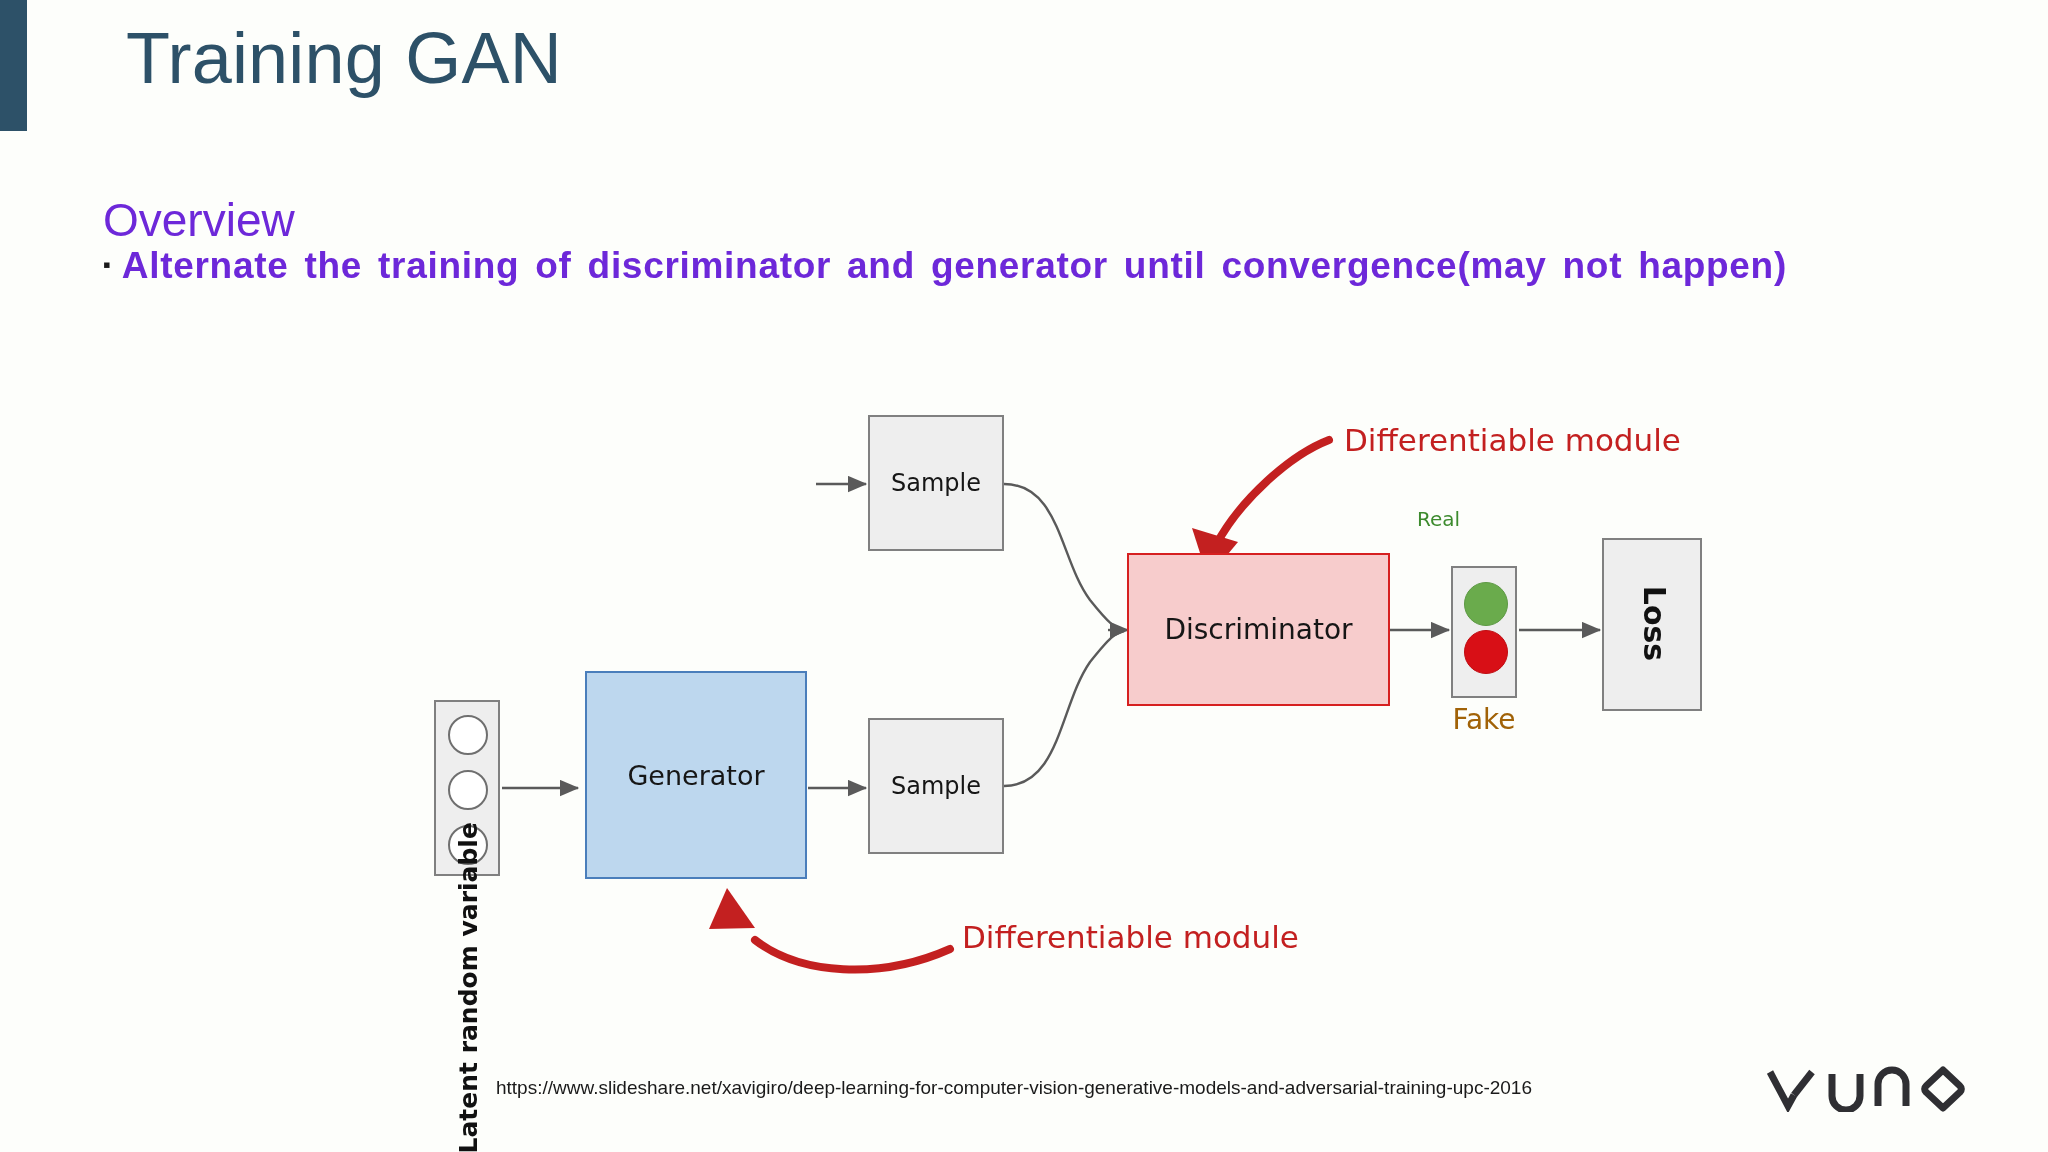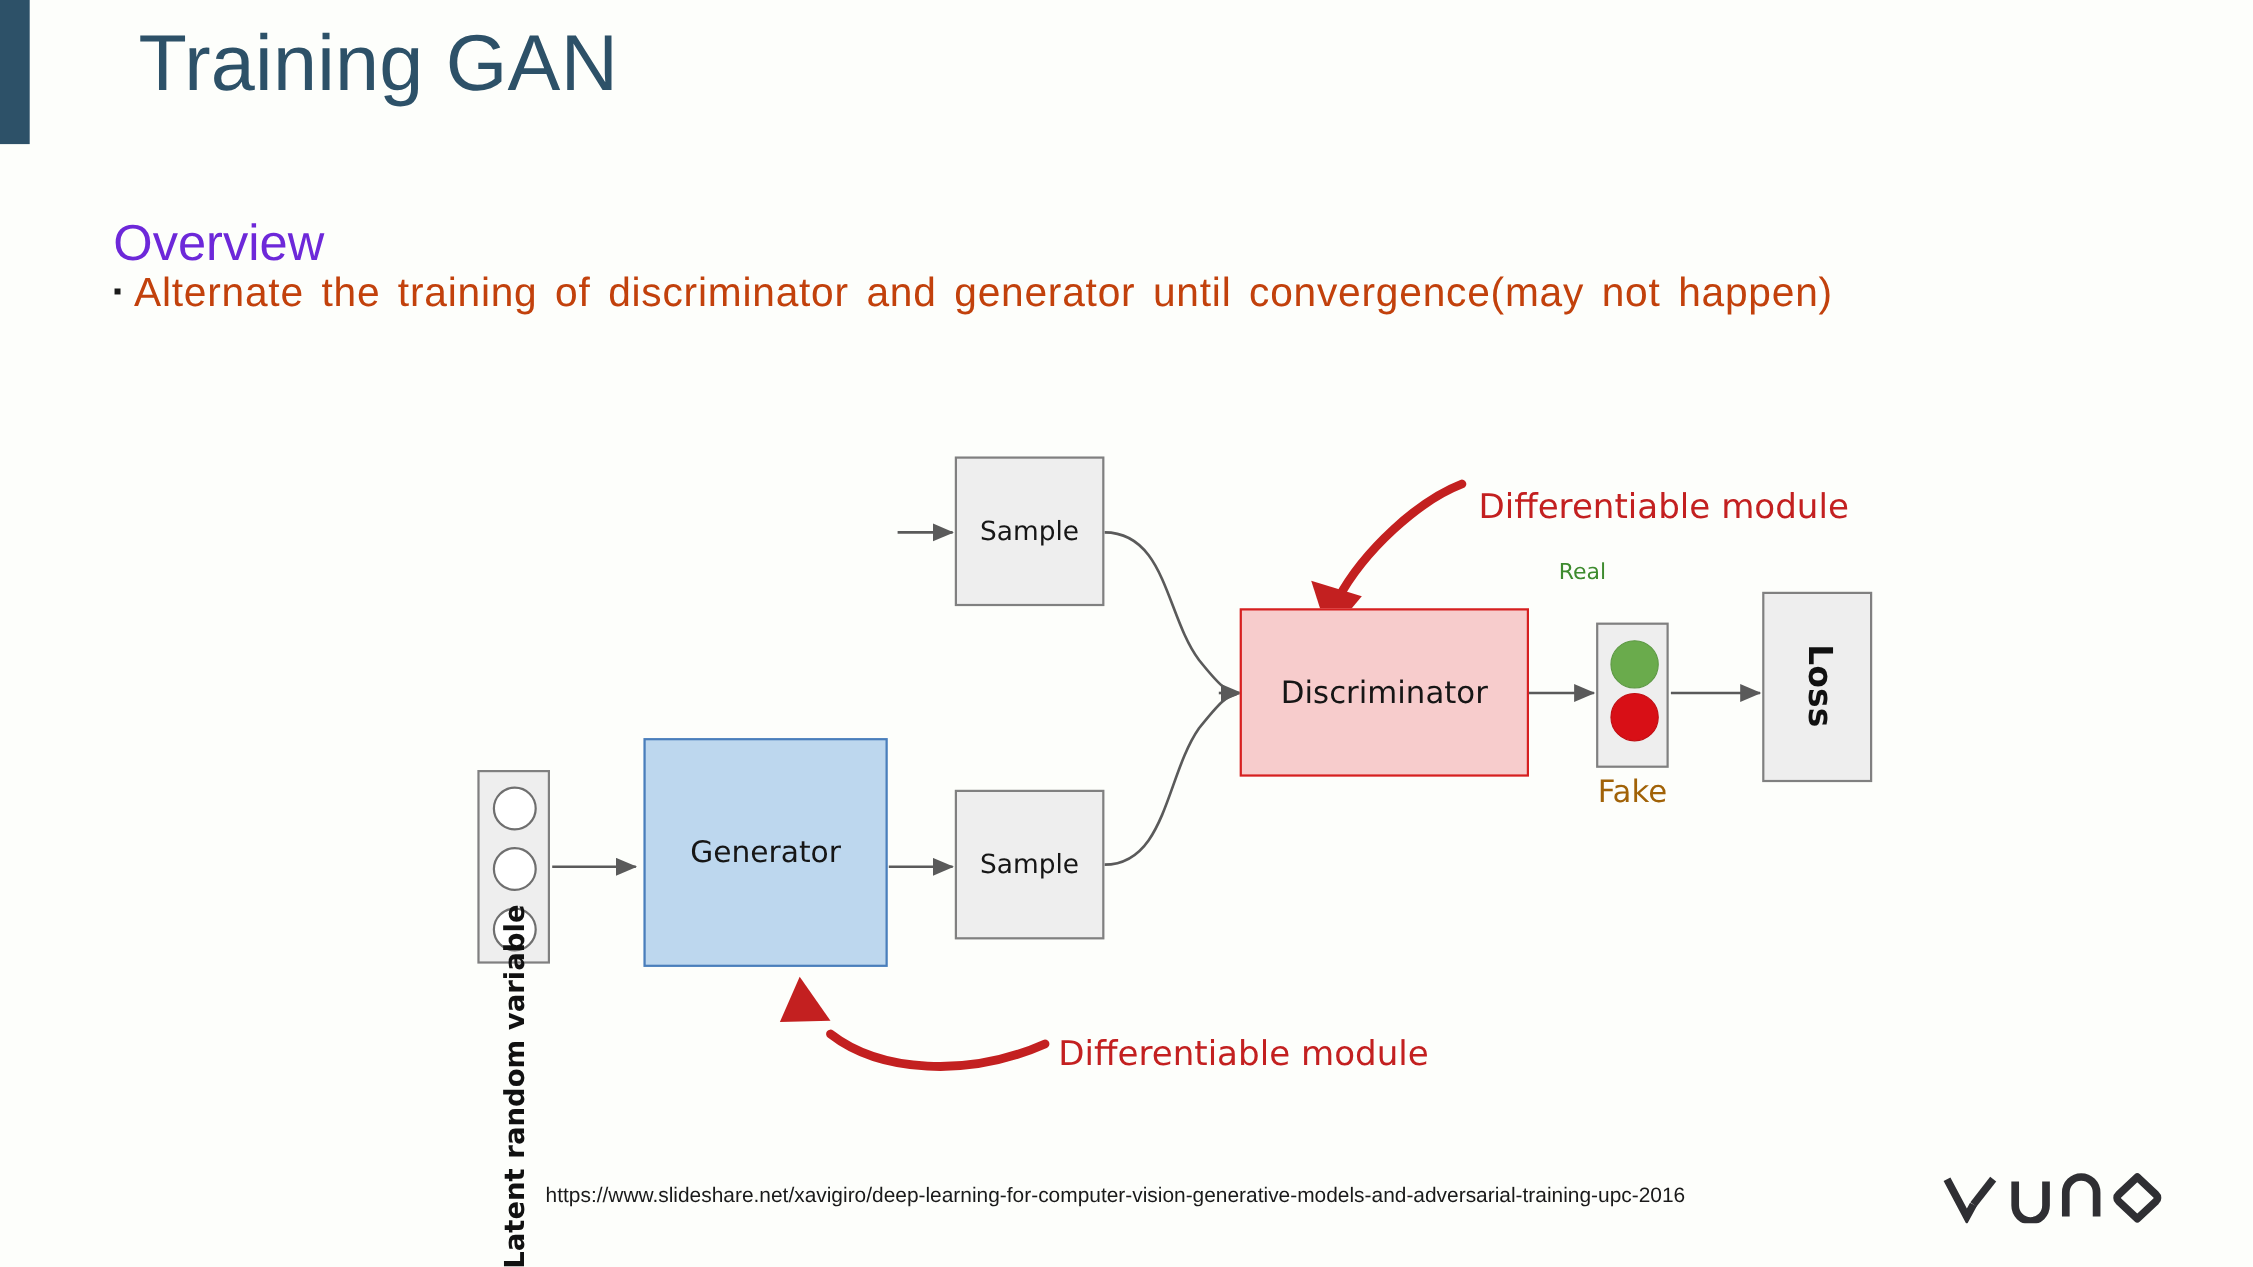--- a/index.html
+++ b/index.html
@@ -60,24 +60,25 @@
   }
   #bullet-marker {
     font-size: 22px;
     line-height: 1;
     color: #1a1a1a;
     position: relative;
     top: -6px;
   }
   #bullet-text {
     font-size: 37px;
-    color: #c2410c;
+    color: #6d28d9;
     letter-spacing: 0.7px;
     word-spacing: 5px;
     white-space: nowrap;
+    font-weight: bold;
   }
 
   
   #diagram {
     position: absolute;
     left: 0;
     top: 0;
     width: 2048px;
     height: 1152px;
     pointer-events: none;
@@ -255,21 +256,20 @@
     white-space: nowrap;
   }
 
   
   .diff-label {
     position: absolute;
     font-family: "DejaVu Sans", sans-serif;
     font-size: 31px;
     color: #c32020;
     white-space: nowrap;
-    margin-top: 21px;
   }
   #diff-label-top { left: 1344px; top: 422px; }
   #diff-label-bottom { left: 962px; top: 919px; }
 
   
   #footer-url {
     position: absolute;
     left: 496px;
     top: 1077px;
     font-size: 19px;

